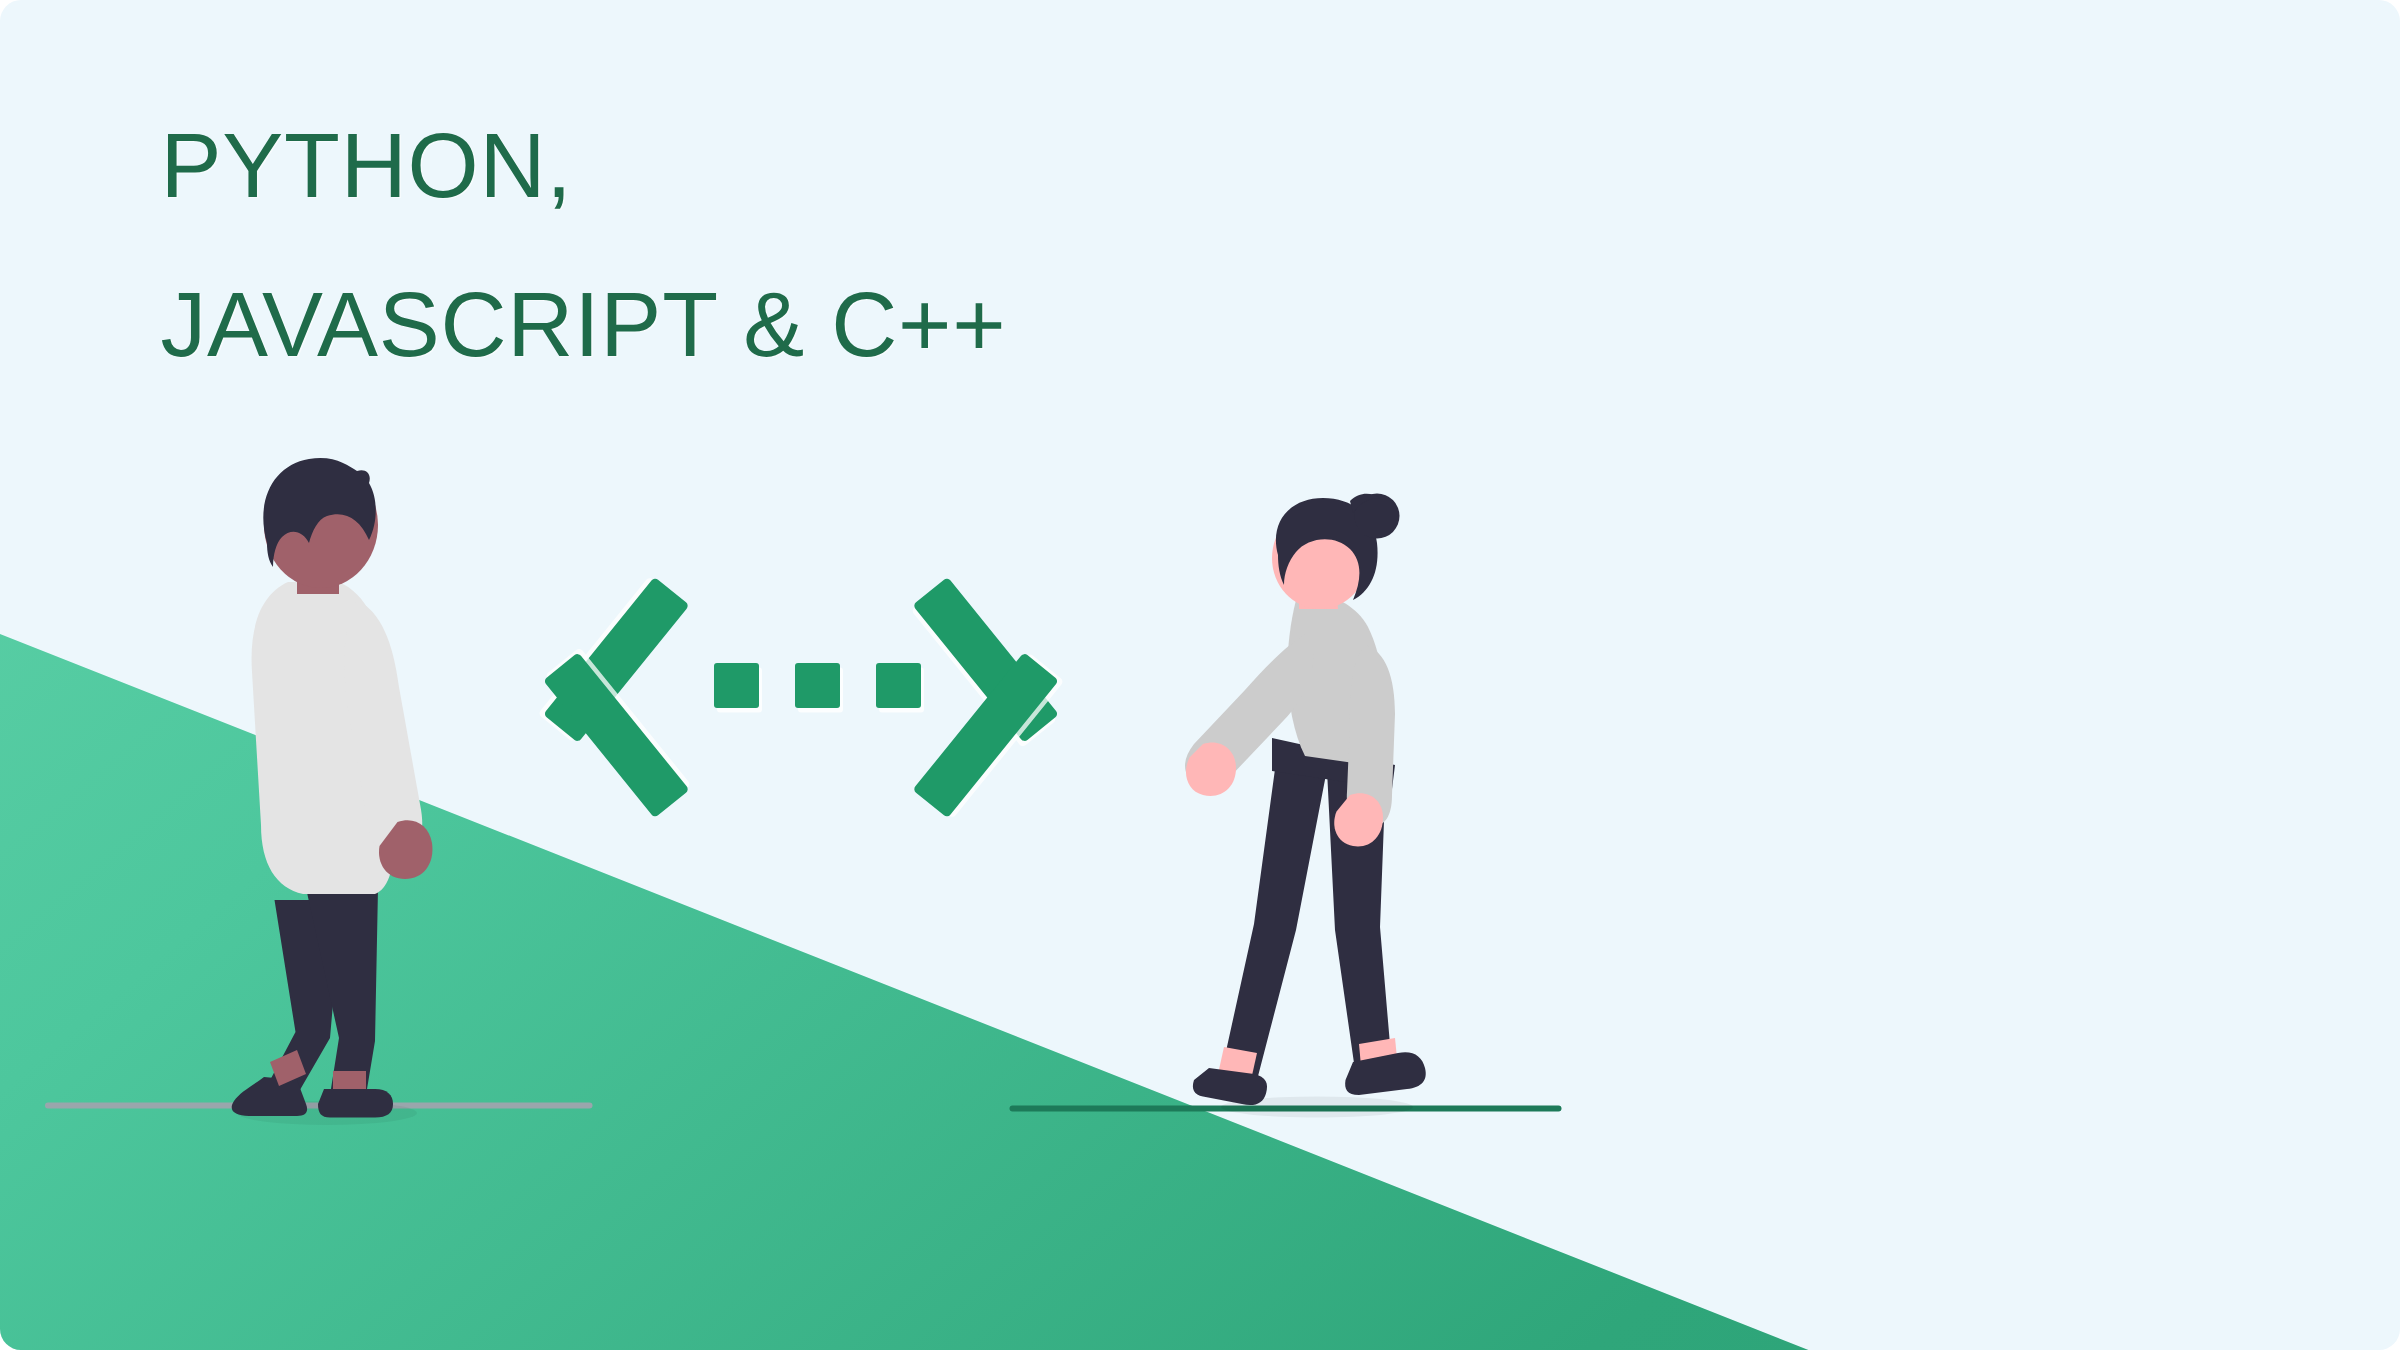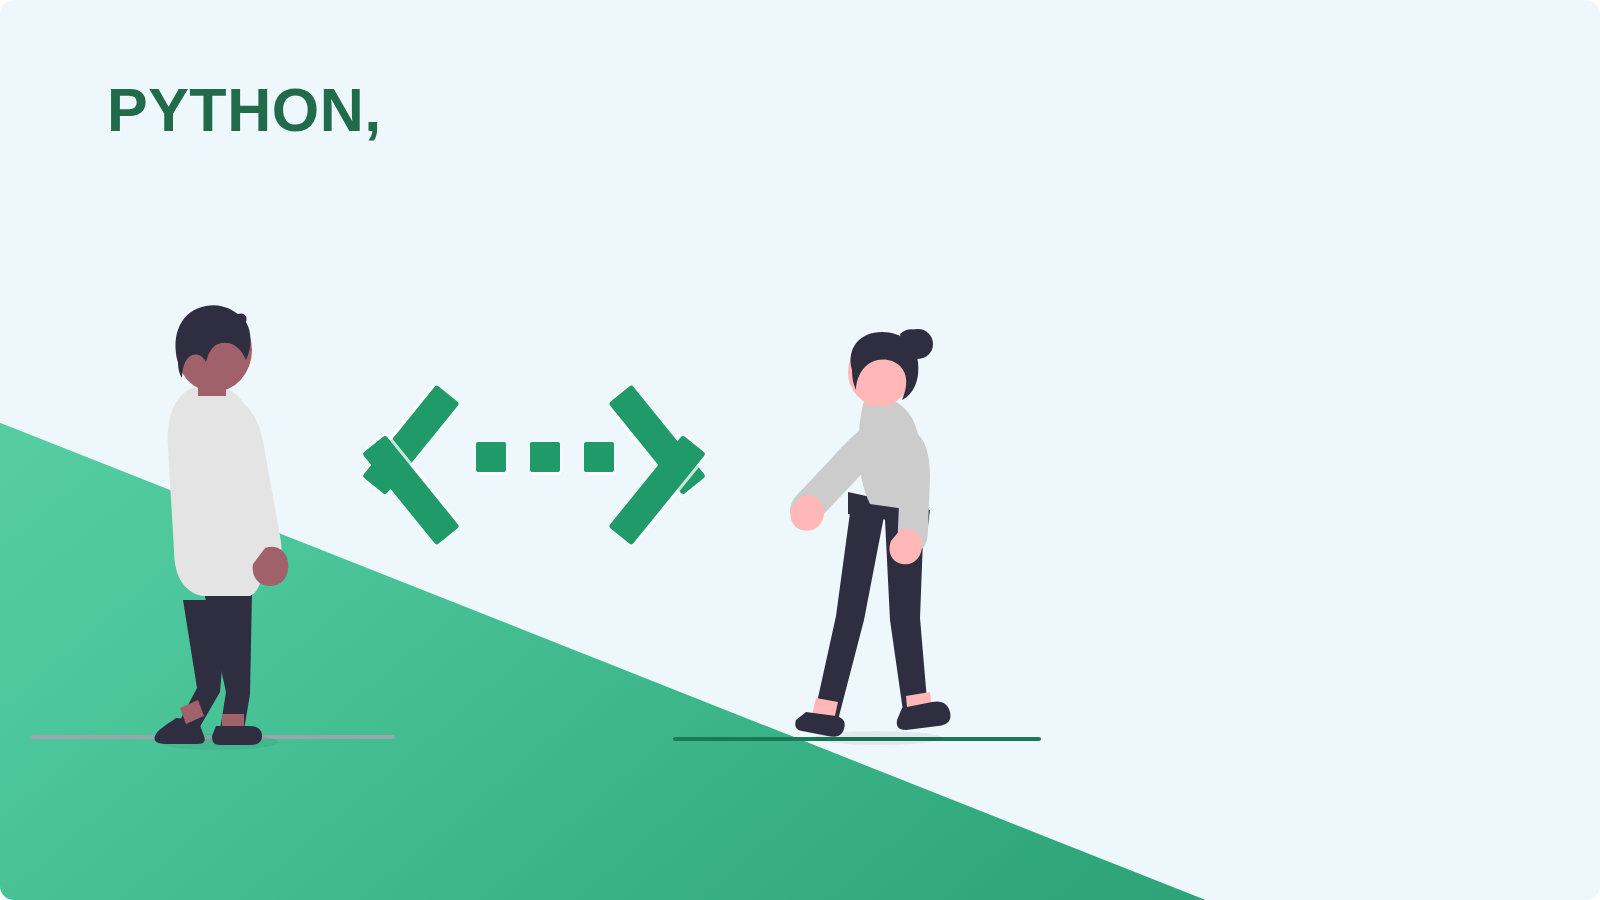--- a/index.html
+++ b/index.html
@@ -25,21 +25,21 @@
     border-radius:42px;
     transform:rotate(21.6deg);
     transform-origin:0 0;
   }
   
   #headline {
     position:absolute;
     left:107px; top:58px;
     width:980px;
     color:#1f6b4a;
-    font-weight:bold;
+    font-weight:normal;
     font-size:61px;
     line-height:1.73;
     letter-spacing:0.5px;
     text-shadow:1px 1px 0 rgba(255,255,255,.55);
   }
   #headline .ln { display:block; white-space:nowrap; }
   
   #code-glyphs { position:absolute; left:340px; top:368px; width:420px; height:194px; }
   .chev { position:absolute; width:150px; height:178px; }
   .chev span {
@@ -74,20 +74,21 @@
 </style>
 </head>
 <body>
 
 <div id="banner">
 
   <div id="green-slab"></div>
 
   <div id="headline">
     <span class="ln">PYTHON,</span>
+    <span class="ln">JAVASCRIPT &amp; C++</span>
   </div>
 
   <div id="code-glyphs">
     <div class="chev" id="chev-left">
       <span class="b1"></span>
         <span class="b2"></span>
     </div>
     <div class="dot" id="dot1"></div>
     <div class="dot" id="dot2"></div>
     <div class="dot" id="dot3"></div>

